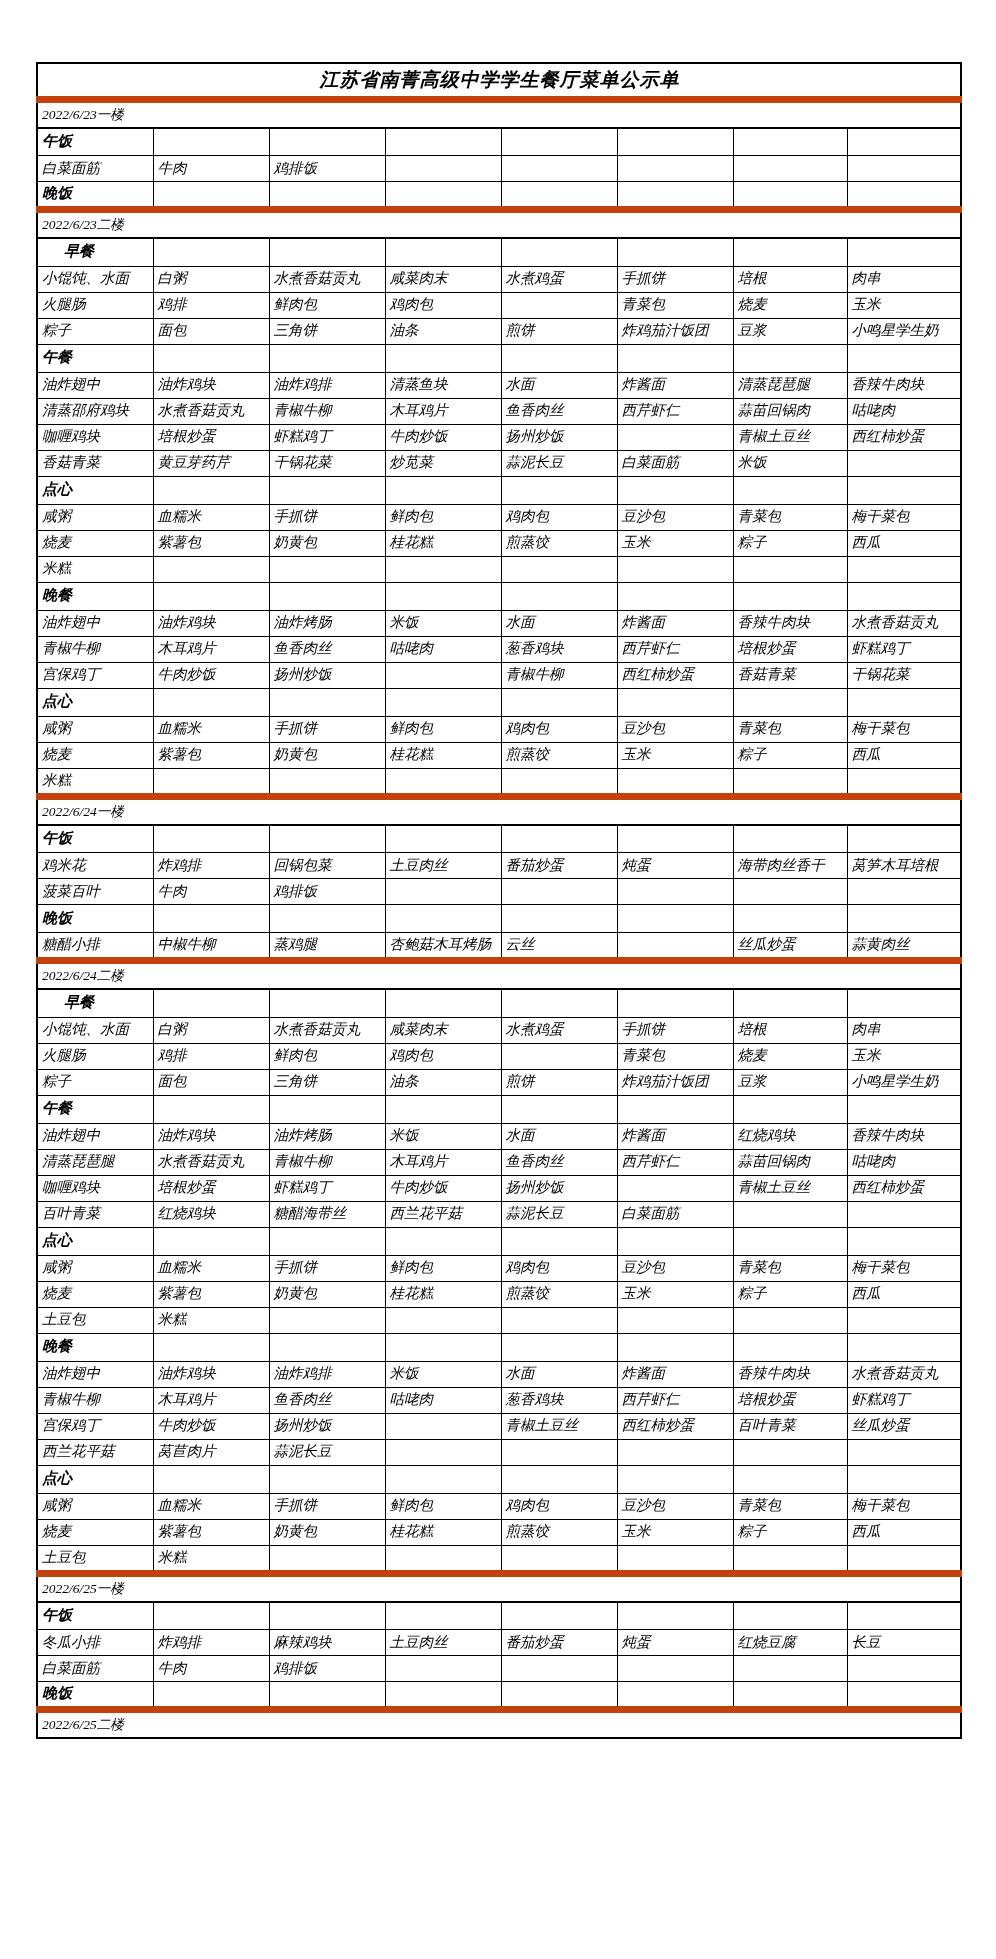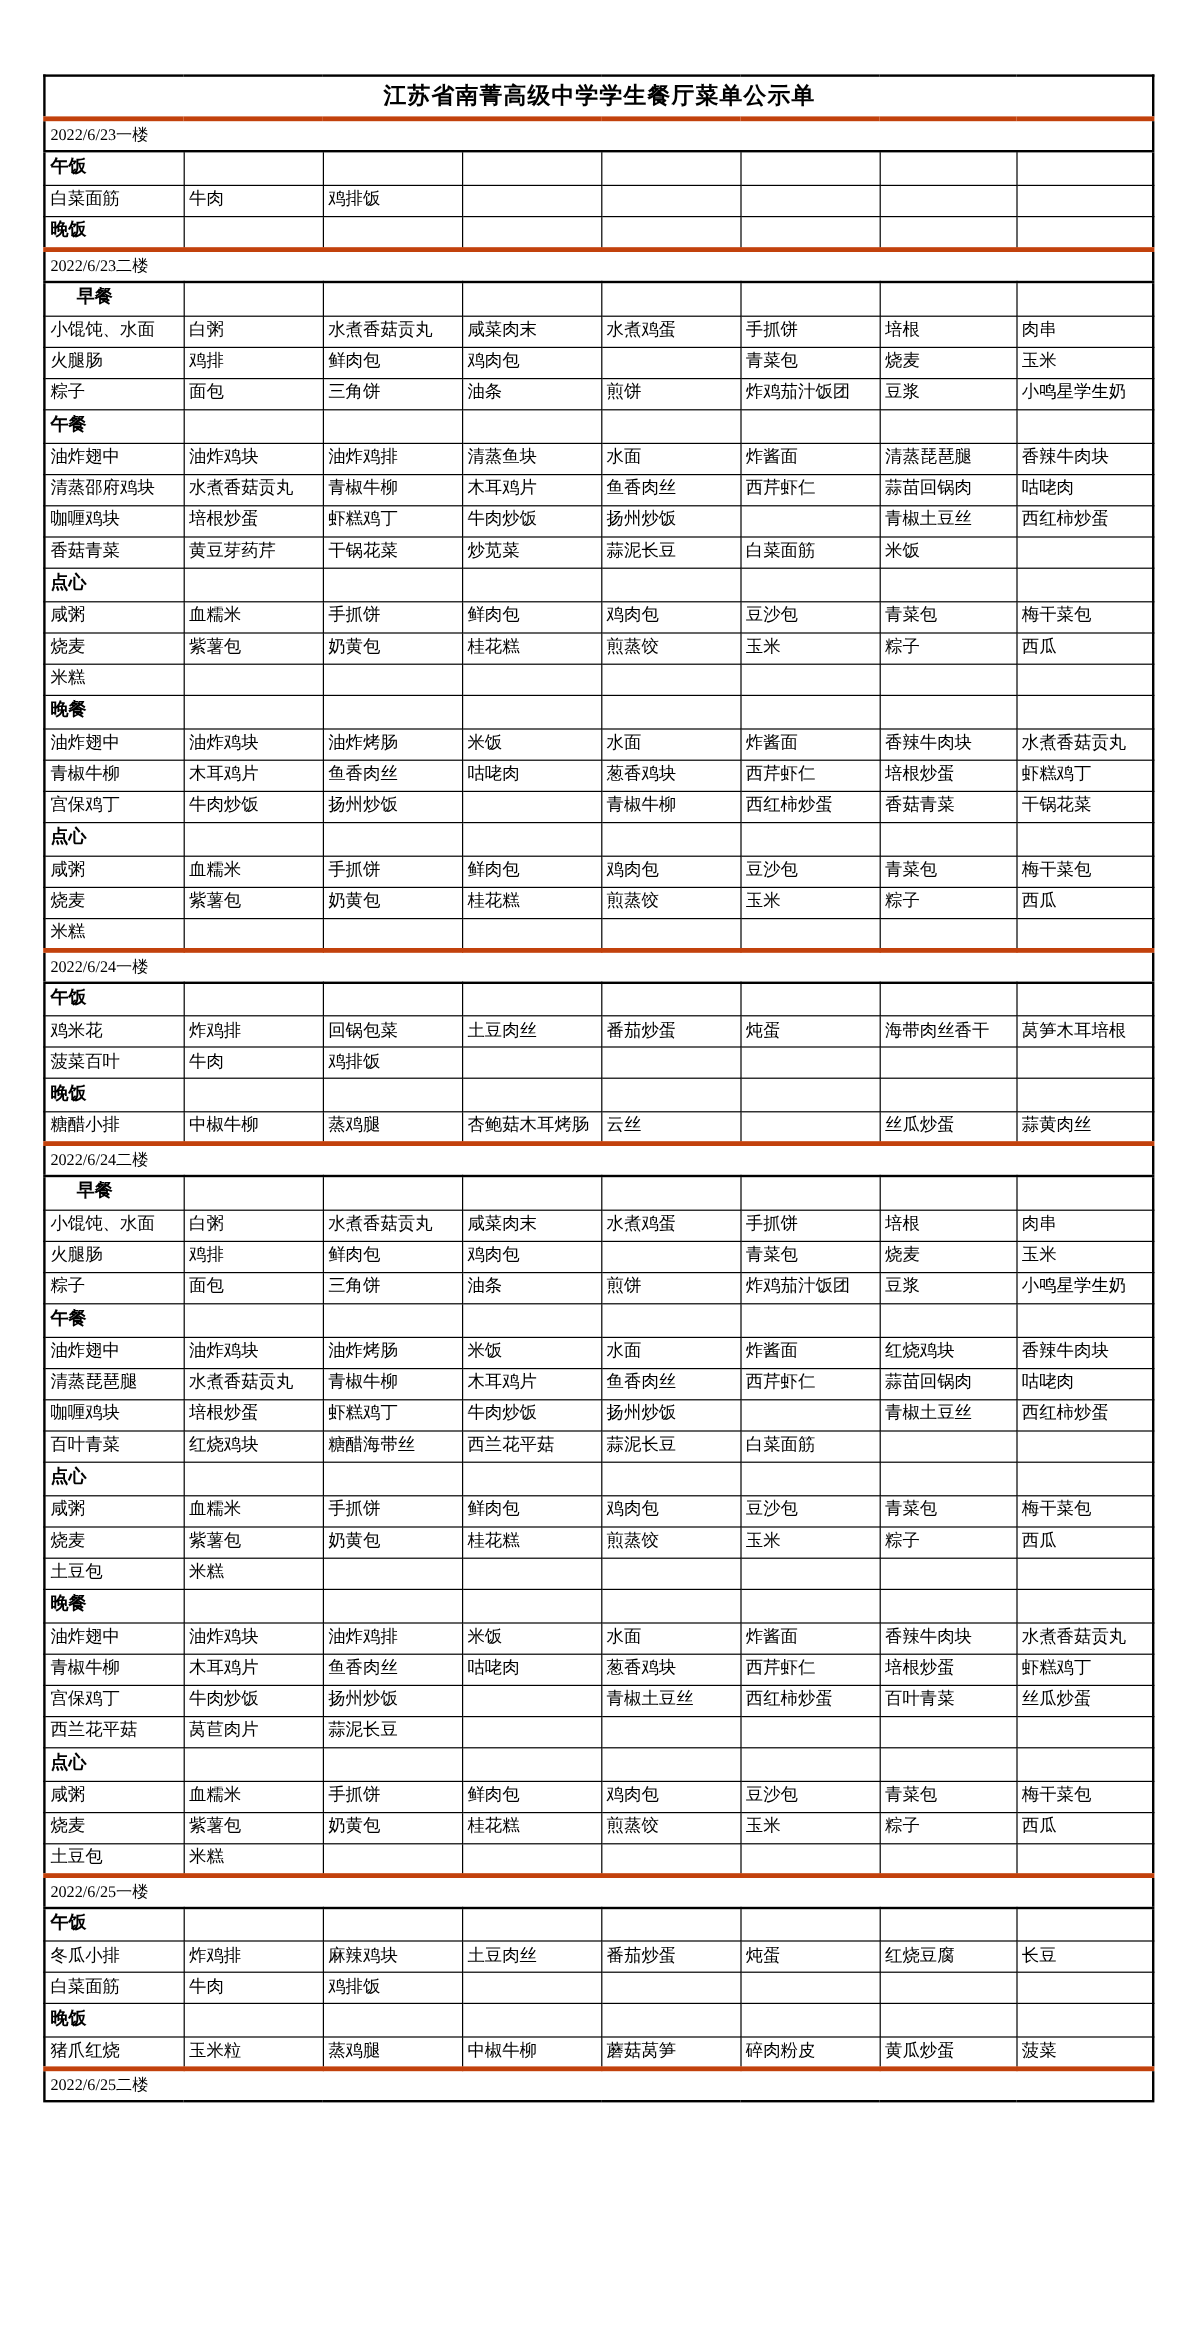--- a/index.html
+++ b/index.html
@@ -12,20 +12,21 @@
   body {
     width: 996px;
     min-height: 1959px;
     font-family: "Liberation Serif", "DejaVu Serif", serif;
     color: #000000;
     -webkit-font-smoothing: none;
   }
   .page {
     width: 996px;
     padding: 62px 40px 0 36px;
+    font-style: italic;
   }
   table.menu {
     width: 924px;
     border-collapse: collapse;
     table-layout: fixed;
     border: 2px solid #000;
   }
   table.menu td {
     border: 1px solid #000;
     height: 26px;
@@ -53,21 +54,21 @@
     font-size: 19px;
     height: 36px;
     letter-spacing: 1px;
     border-bottom: 2px solid #000;
   }
   tr.date-row td {
     font-size: 13.5px;
     height: 25px;
     font-weight: normal;
     border-bottom: 2px solid #000;
-    border-top: 4px solid #c2410c;
+    border-top: 7px solid #c2410c;
   }
   tr.meal-row td {
     font-weight: bold;
     font-size: 15px;
     height: 28px;
   }
   tr.meal-row td.meal-label-indent {
     padding-left: 26px;
   }
   tr.data-row td {
@@ -655,28 +656,18 @@
         <tr class="meal-row">
           <td>晚饭</td>
           <td></td>
           <td></td>
           <td></td>
           <td></td>
           <td></td>
           <td></td>
           <td></td>
         </tr>
-        <tr class="data-row">
-          <td>猪爪红烧</td>
-          <td>玉米粒</td>
-          <td>蒸鸡腿</td>
-          <td>中椒牛柳</td>
-          <td>蘑菇莴笋</td>
-          <td>碎肉粉皮</td>
-          <td>黄瓜炒蛋</td>
-          <td>菠菜</td>
-        </tr>
         <tr class="date-row">
           <td colspan="8">2022/6/25二楼</td>
         </tr>
       </tbody>
   </table>
 </div>
 
 </body></html>

